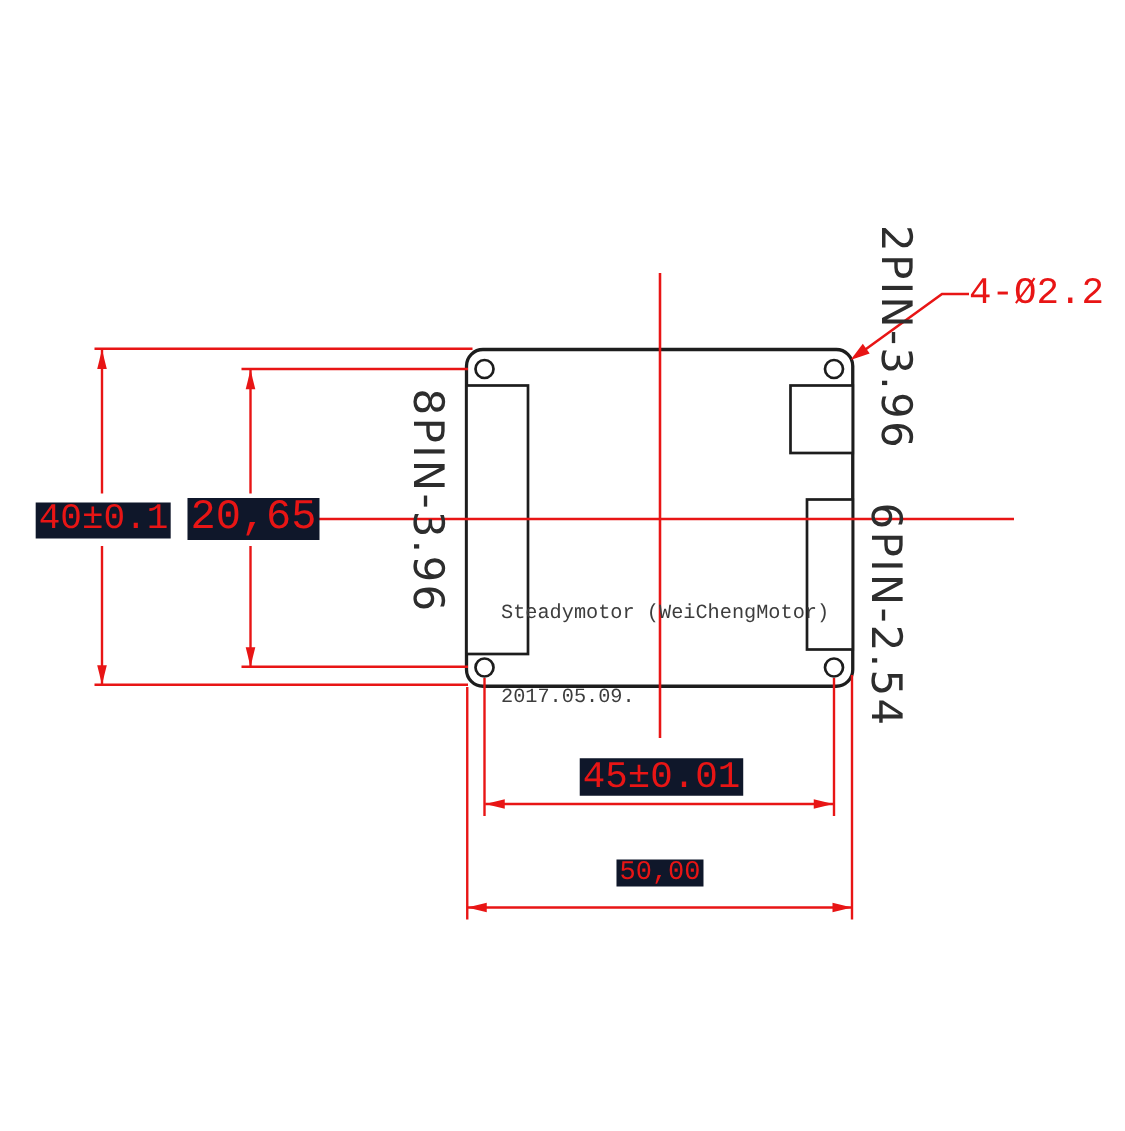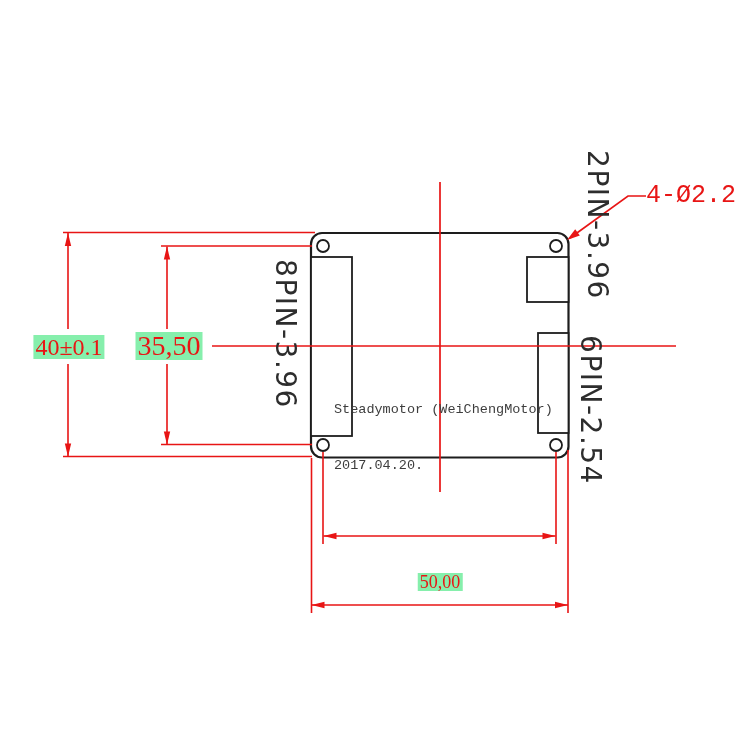--- a/index.html
+++ b/index.html
@@ -7,24 +7,24 @@
     position:relative;
     width:750px;height:754px;
     background:#ffffff;
     overflow:hidden;
     font-family:"DejaVu Sans", sans-serif;
   }
   .linework{position:absolute;left:0;top:0;width:750px;height:754px;}
   .dim-text{
     position:absolute;
     color:#e81515;
-    font-family:Liberation Serif, serif;
+    font-family:Liberation Mono, monospace;
     white-space:nowrap;
     transform:translate(-50%,-50%);
-    background:#86efac;
+    background:#0f172a;
     padding:0 2px;
     line-height:1;
   }
   .pin-text{
     position:absolute;
     color:#2d2d2d;
     font-family:"DejaVu Sans", sans-serif;
     font-size:28px;
     letter-spacing:1.5px;
     white-space:nowrap;
@@ -109,26 +109,27 @@
       <polygon points="568,605 555,601.8 555,608.2" stroke="none"></polygon>
     </g>
 
     <g stroke="#e81515" stroke-width="1.7" fill="#e81515">
       <polyline points="646,196 628,196 570,238" fill="none"></polyline>
       <polygon points="567,240 575.2,229.2 579.8,235.6" stroke="none"></polygon>
     </g>
   </svg>
 
   <div class="dim-text" style="left:69px;top:347px;font-size:24px;">40±0.1</div>
-  <div class="dim-text" style="left:169px;top:346px;font-size:28px;">35,50</div>
+  <div class="dim-text" style="left:169px;top:346px;font-size:28px;">20,65</div>
+  <div class="dim-text" style="left:441px;top:518px;font-size:25px;">45±0.01</div>
   <div class="dim-text" style="left:440px;top:582px;font-size:18px;">50,00</div>
   <div class="callout-text" style="left:646px;top:183px;">4-Ø2.2</div>
 
   <div class="pin-text" style="left:285px;top:334px;">8PIN-3.96</div>
   <div class="pin-text" style="left:597px;top:225px;">2PIN-3.96</div>
   <div class="pin-text" style="left:590px;top:410px;">6PIN-2.54</div>
 
   <div class="board-notes">
     <div class="note-line">Steadymotor (WeiChengMotor)</div>
-    <div class="note-line">2017.04.20.</div>
+    <div class="note-line">2017.05.09.</div>
   </div>
 
 </div>
 
 </body></html>

